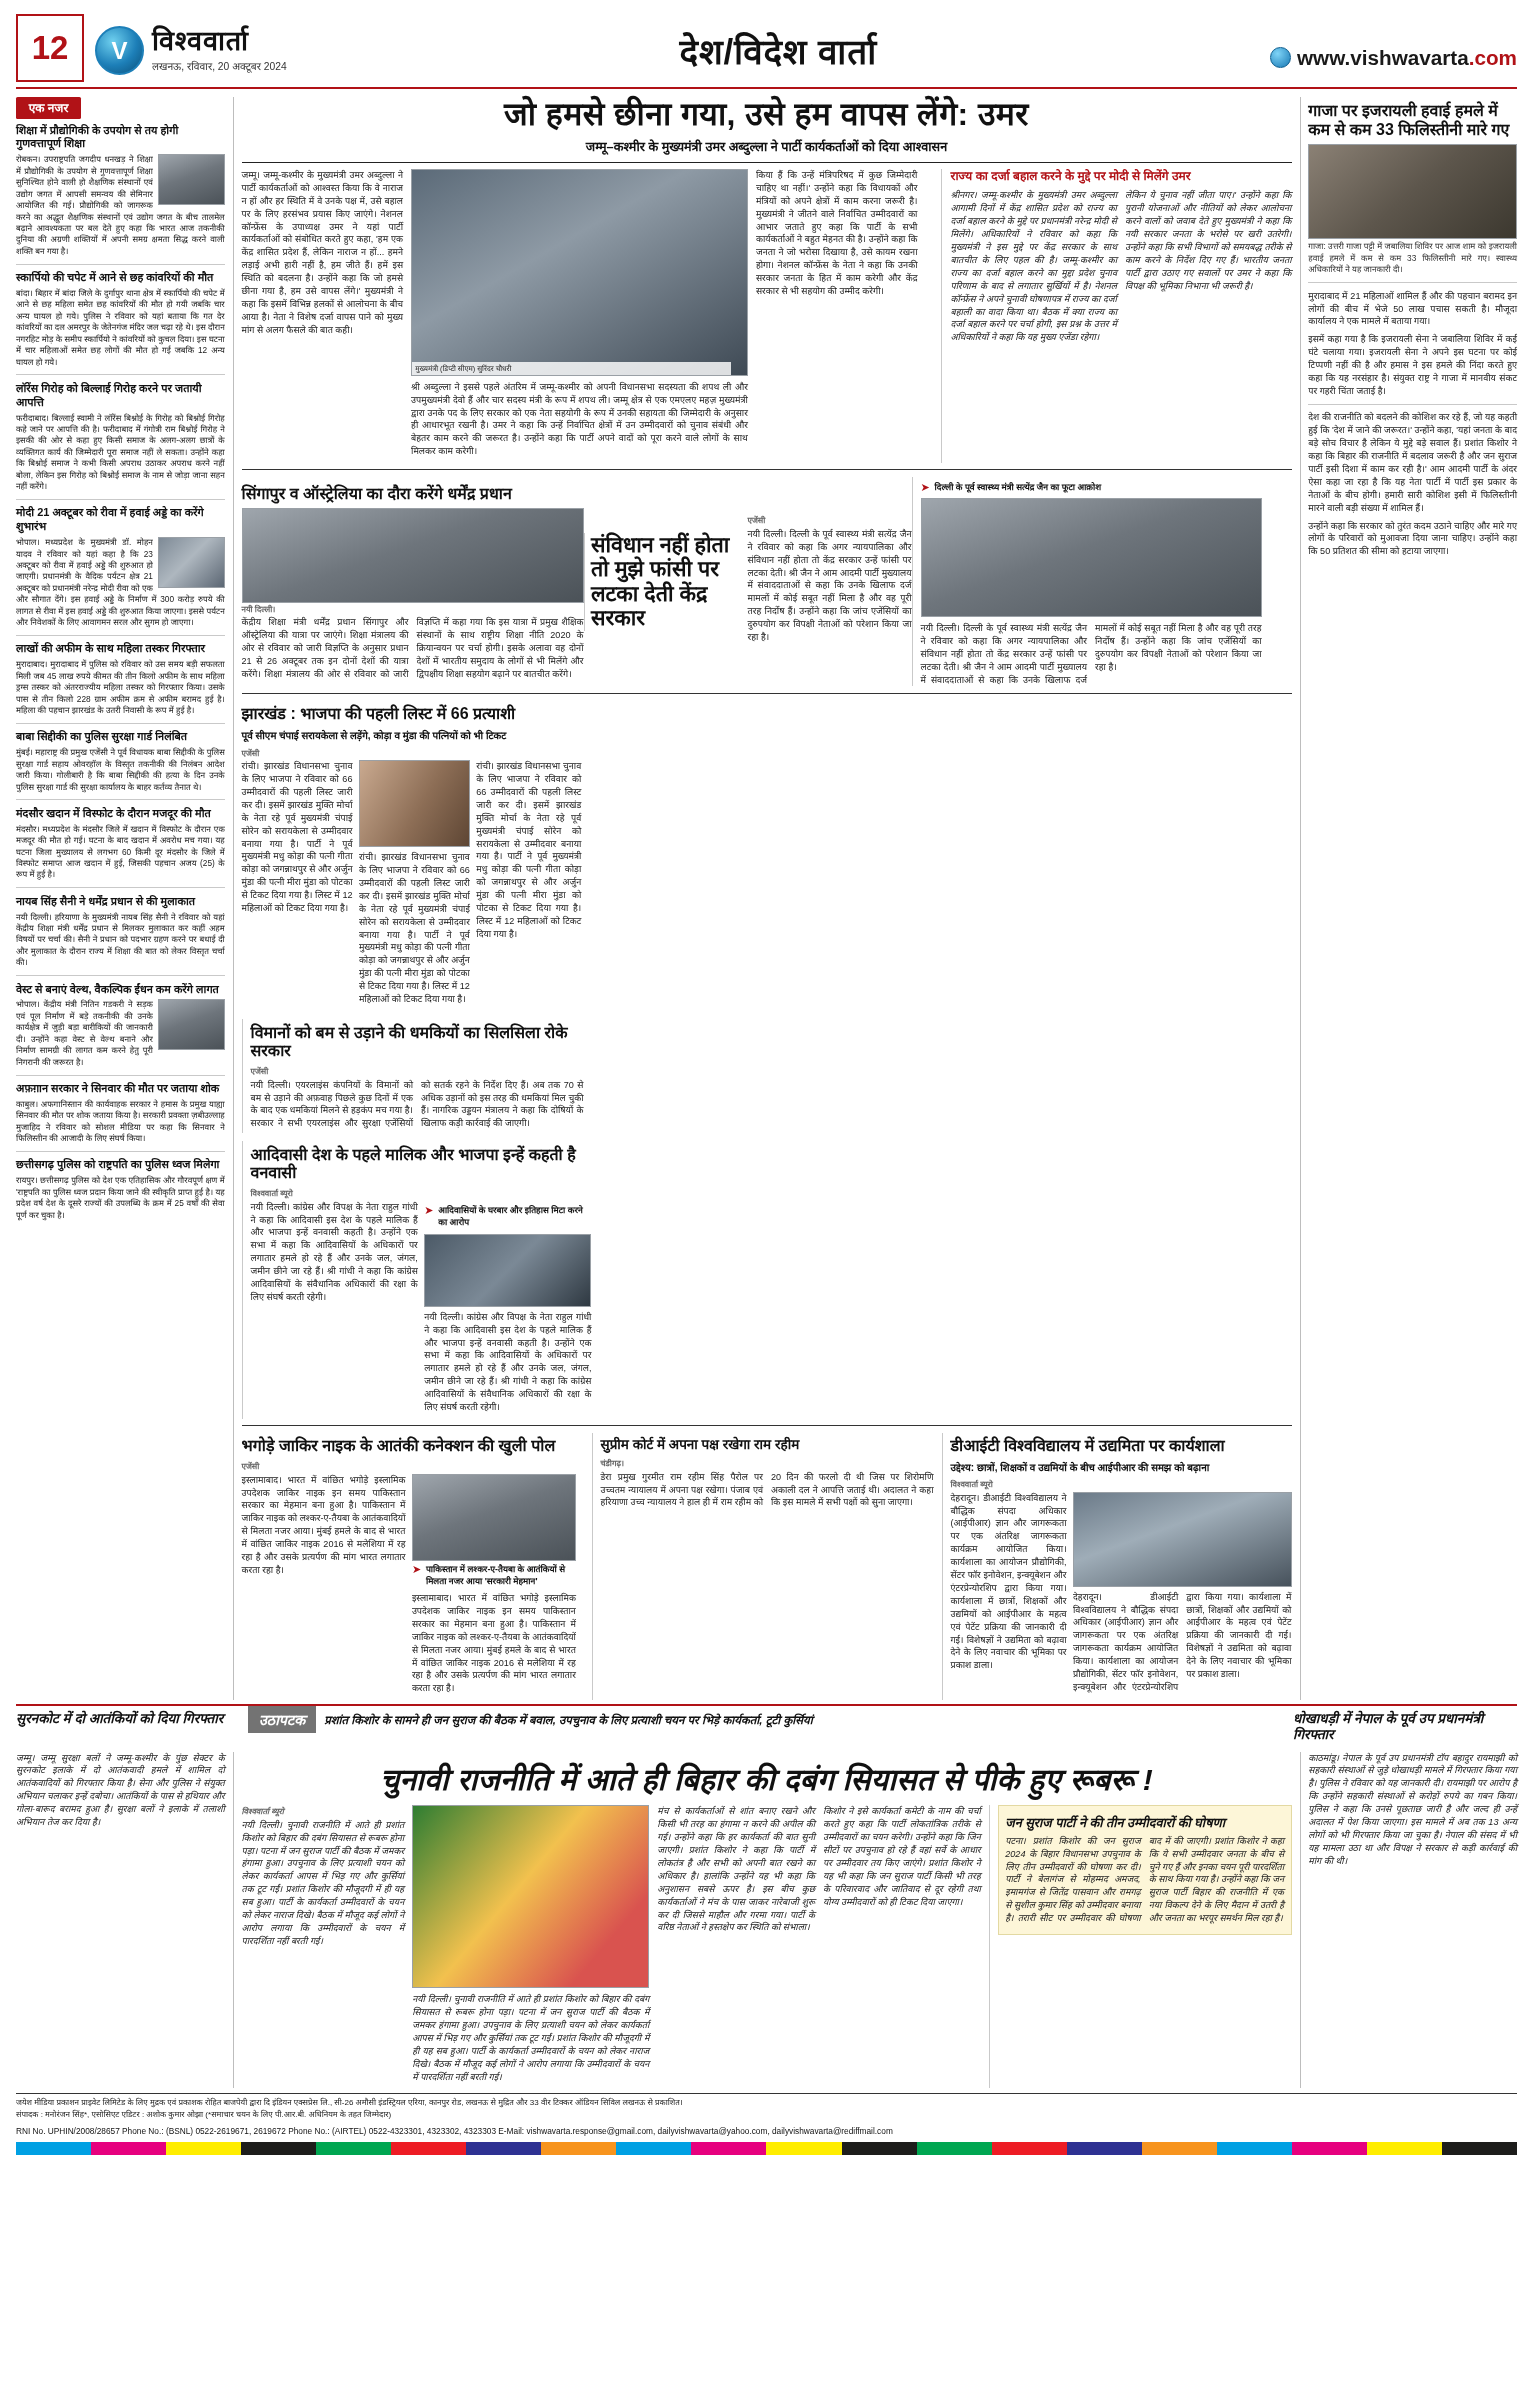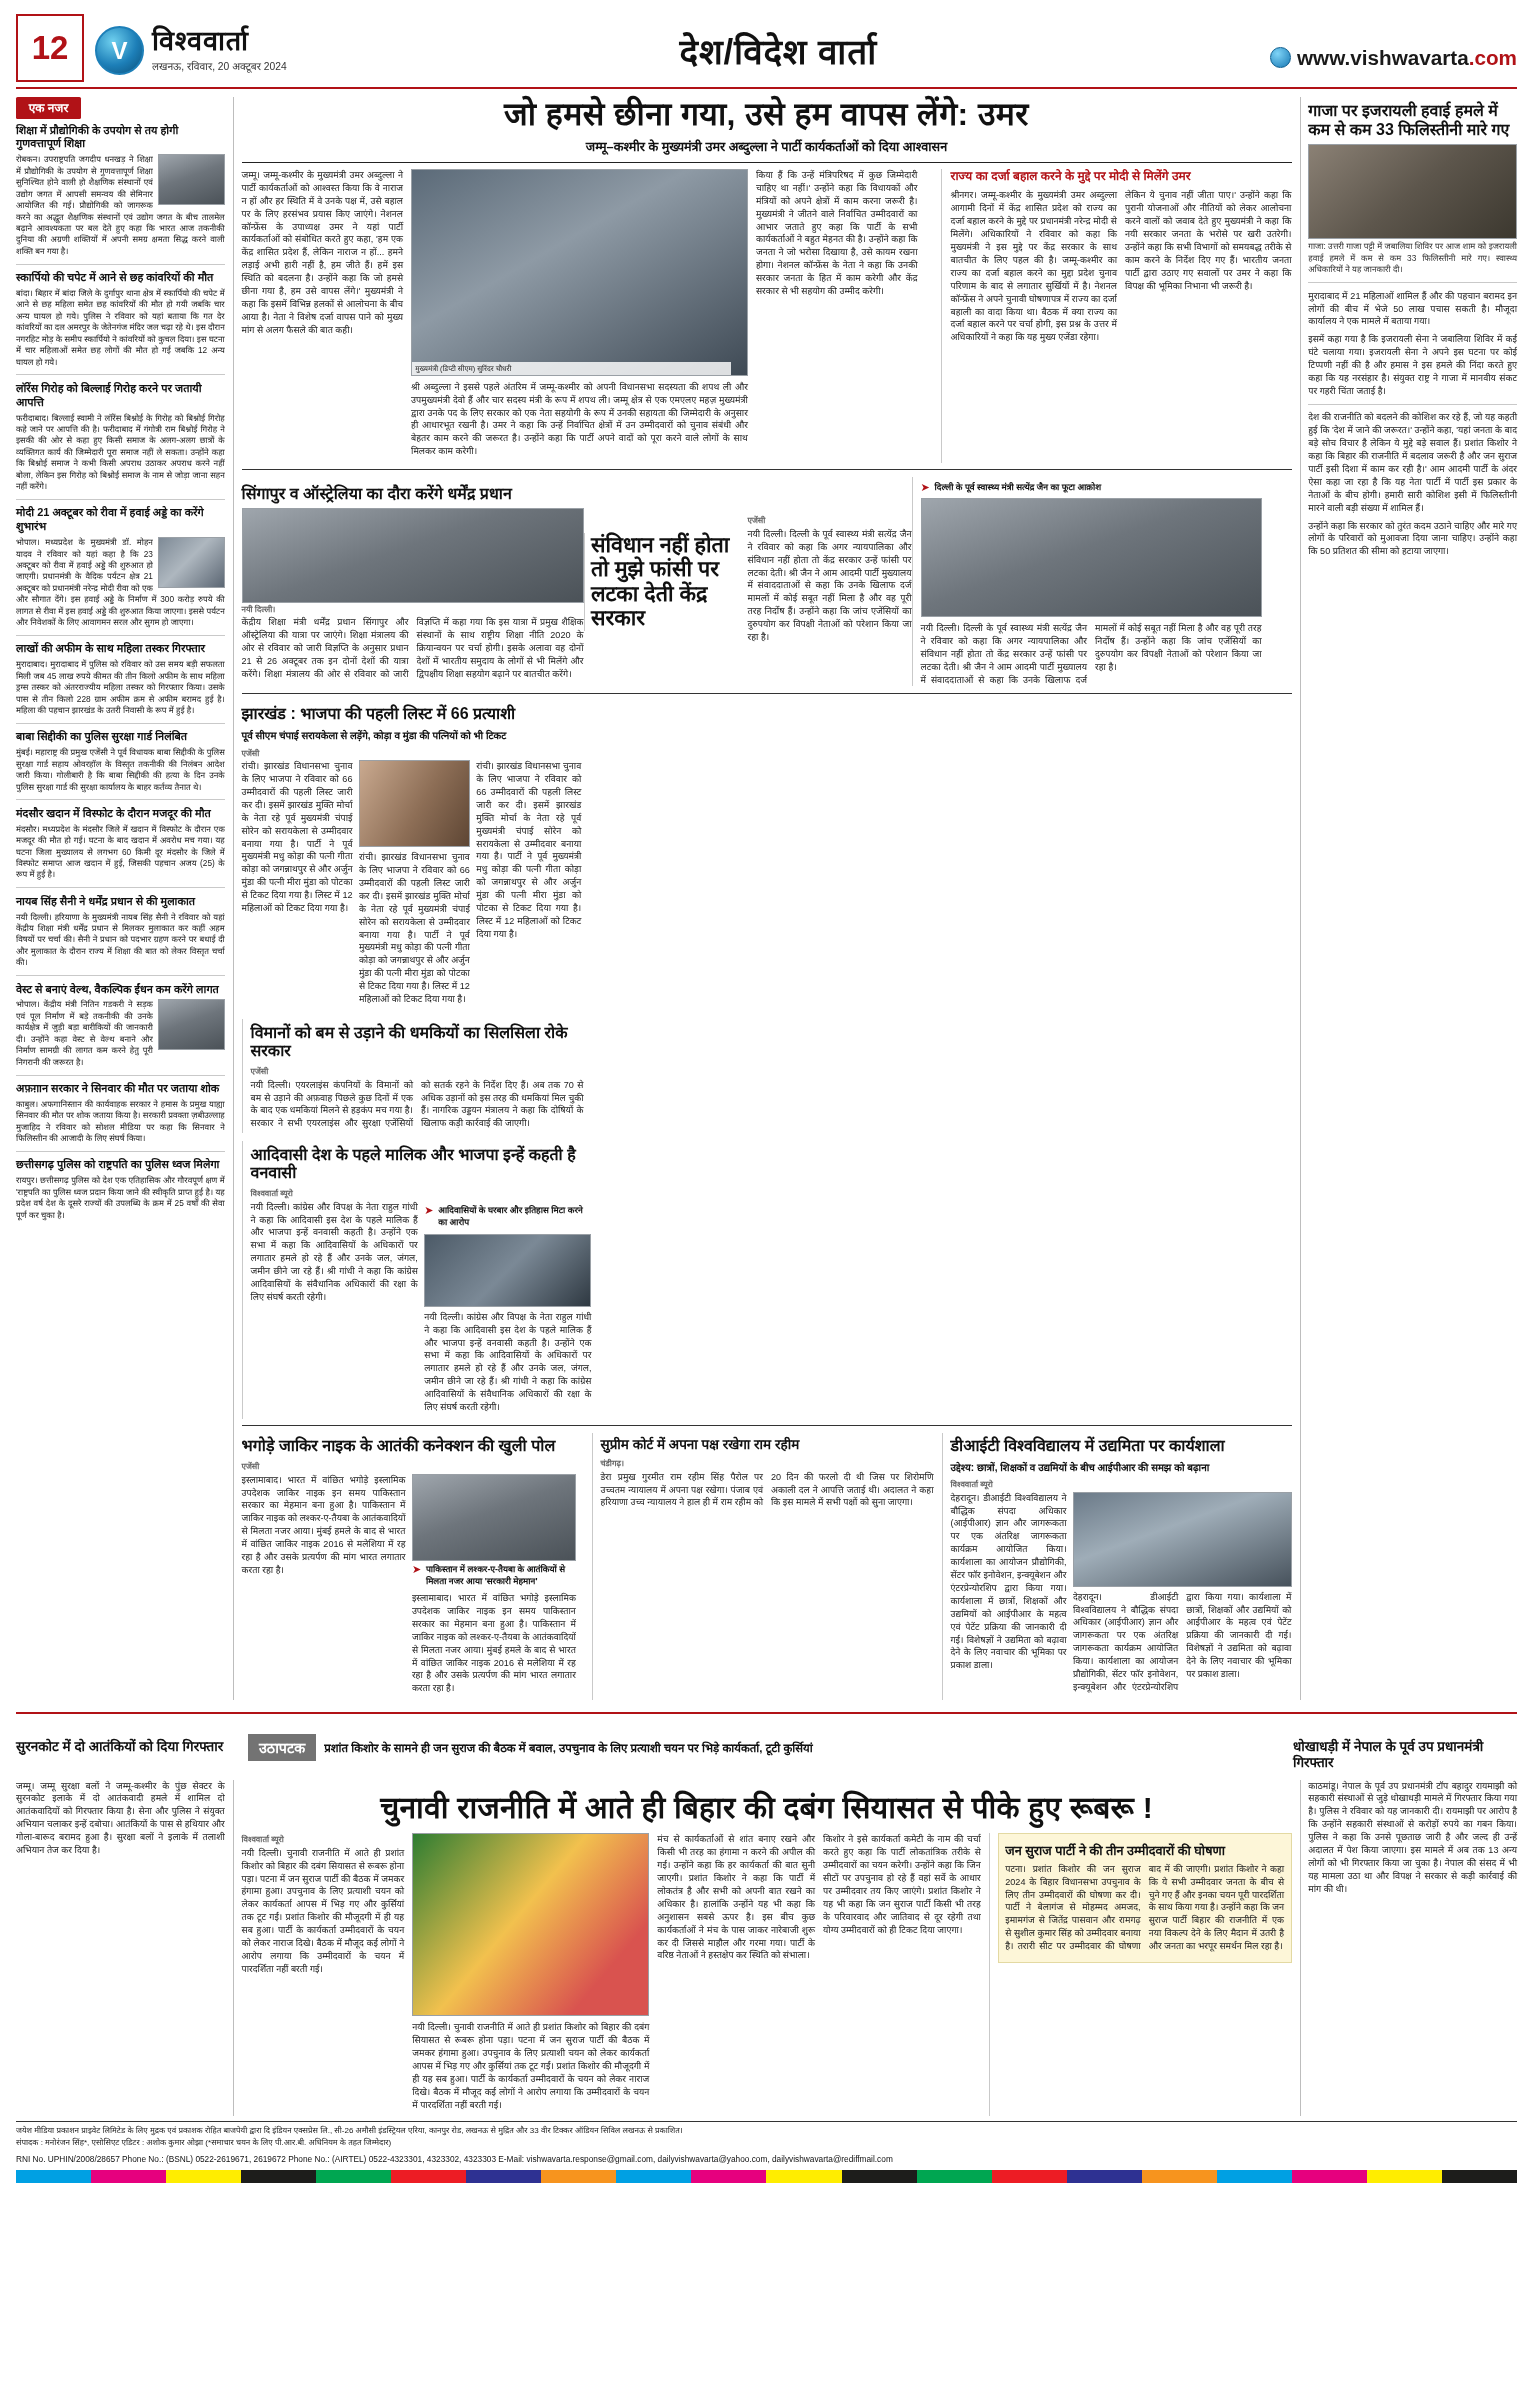--- a/index.html
+++ b/index.html
@@ -90,21 +90,21 @@
   .kicker-red { color:#b11217; font-size:12px; font-weight:bold; line-height:1.3; margin-bottom:4.8px; }
 
   .quote-box { display:flex; gap:4.8px; align-items:flex-start; margin:4.8px 0; }
   .quote-box .arrow { color:#b11217; font-size:11px; line-height:1; }
   .quote-box .qt { font-size:8.7px; font-weight:bold; line-height:1.35; color:#111; }
   .vertical-head {
     font-size:21.5px; font-weight:bold; line-height:1.14; color:#111;
   }
 
   
-  .feature-wrap { border-top:2.4px solid #b11217; margin-top:12px; padding-top:20px; }
+  .feature-wrap { border-top:2.4px solid #b11217; margin-top:4px; padding-top:0;font-style:italic; }
   .tag-utha {
     background:#737373; color:#fff; font-weight:bold; font-size:14.3px; padding:4px 11px; display:inline-block;
   }
   .feature-kicker { font-size:11.5px; font-weight:bold; color:#111; }
   .feature-head { font-size:30px; font-weight:bold; text-align:center; margin:6.4px 0; letter-spacing:0.2px; }
 
   .yellow-box { background:#fdf6d8; border:0.8px solid #e3d9a2; padding:6.4px; }
   .yellow-box .yh { font-size:12.7px; font-weight:bold; margin-bottom:4px; }
 
   
@@ -238,21 +238,21 @@
         </div>
 
         <div style="width:164px;">
           <div class="hl">
               <p>किया हैं कि उन्हें मंत्रिपरिषद में कुछ जिम्मेदारी चाहिए था नहीं।' उन्होंने कहा कि विधायकों और मंत्रियों को अपने क्षेत्रों में काम करना जरूरी है। मुख्यमंत्री ने जीतने वाले निर्वाचित उम्मीदवारों का आभार जताते हुए कहा कि पार्टी के सभी कार्यकर्ताओं ने बहुत मेहनत की है। उन्होंने कहा कि जनता ने जो भरोसा दिखाया है, उसे कायम रखना होगा। नेशनल कॉन्फ्रेंस के नेता ने कहा कि उनकी सरकार जनता के हित में काम करेगी और केंद्र सरकार से भी सहयोग की उम्मीद करेगी।</p>
             </div>
         </div>
 
         <div style="width:350px; border-left:0.8px solid #c9c9c9; padding-left:8px;margin-left:16px;">
           <div class="kicker-red">राज्य का दर्जा बहाल करने के मुद्दे पर मोदी से मिलेंगे उमर</div>
-          <div style="display:flex; gap:8px;">
+          <div style="display:flex; gap:8px;font-style:italic;">
             <div class="hl" style="width:171px;">
                 <p>श्रीनगर। जम्मू-कश्मीर के मुख्यमंत्री उमर अब्दुल्ला आगामी दिनों में केंद्र शासित प्रदेश को राज्य का दर्जा बहाल करने के मुद्दे पर प्रधानमंत्री नरेन्द्र मोदी से मिलेंगे। अधिकारियों ने रविवार को कहा कि मुख्यमंत्री ने इस मुद्दे पर केंद्र सरकार के साथ बातचीत के लिए पहल की है। जम्मू-कश्मीर का राज्य का दर्जा बहाल करने का मुद्दा प्रदेश चुनाव परिणाम के बाद से लगातार सुर्खियों में है। नेशनल कॉन्फ्रेंस ने अपने चुनावी घोषणापत्र में राज्य का दर्जा बहाली का वादा किया था। बैठक में क्या राज्य का दर्जा बहाल करने पर चर्चा होगी, इस प्रश्न के उत्तर में अधिकारियों ने कहा कि यह मुख्य एजेंडा रहेगा।</p>
               </div>
             <div class="hl" style="width:171px;">
                 <p>लेकिन ये चुनाव नहीं जीता पाए।' उन्होंने कहा कि पुरानी योजनाओं और नीतियों को लेकर आलोचना करने वालों को जवाब देते हुए मुख्यमंत्री ने कहा कि नयी सरकार जनता के भरोसे पर खरी उतरेगी। उन्होंने कहा कि सभी विभागों को समयबद्ध तरीके से काम करने के निर्देश दिए गए हैं। भारतीय जनता पार्टी द्वारा उठाए गए सवालों पर उमर ने कहा कि विपक्ष की भूमिका निभाना भी जरूरी है।</p>
               </div>
           </div>
         </div>
       </div>
 

